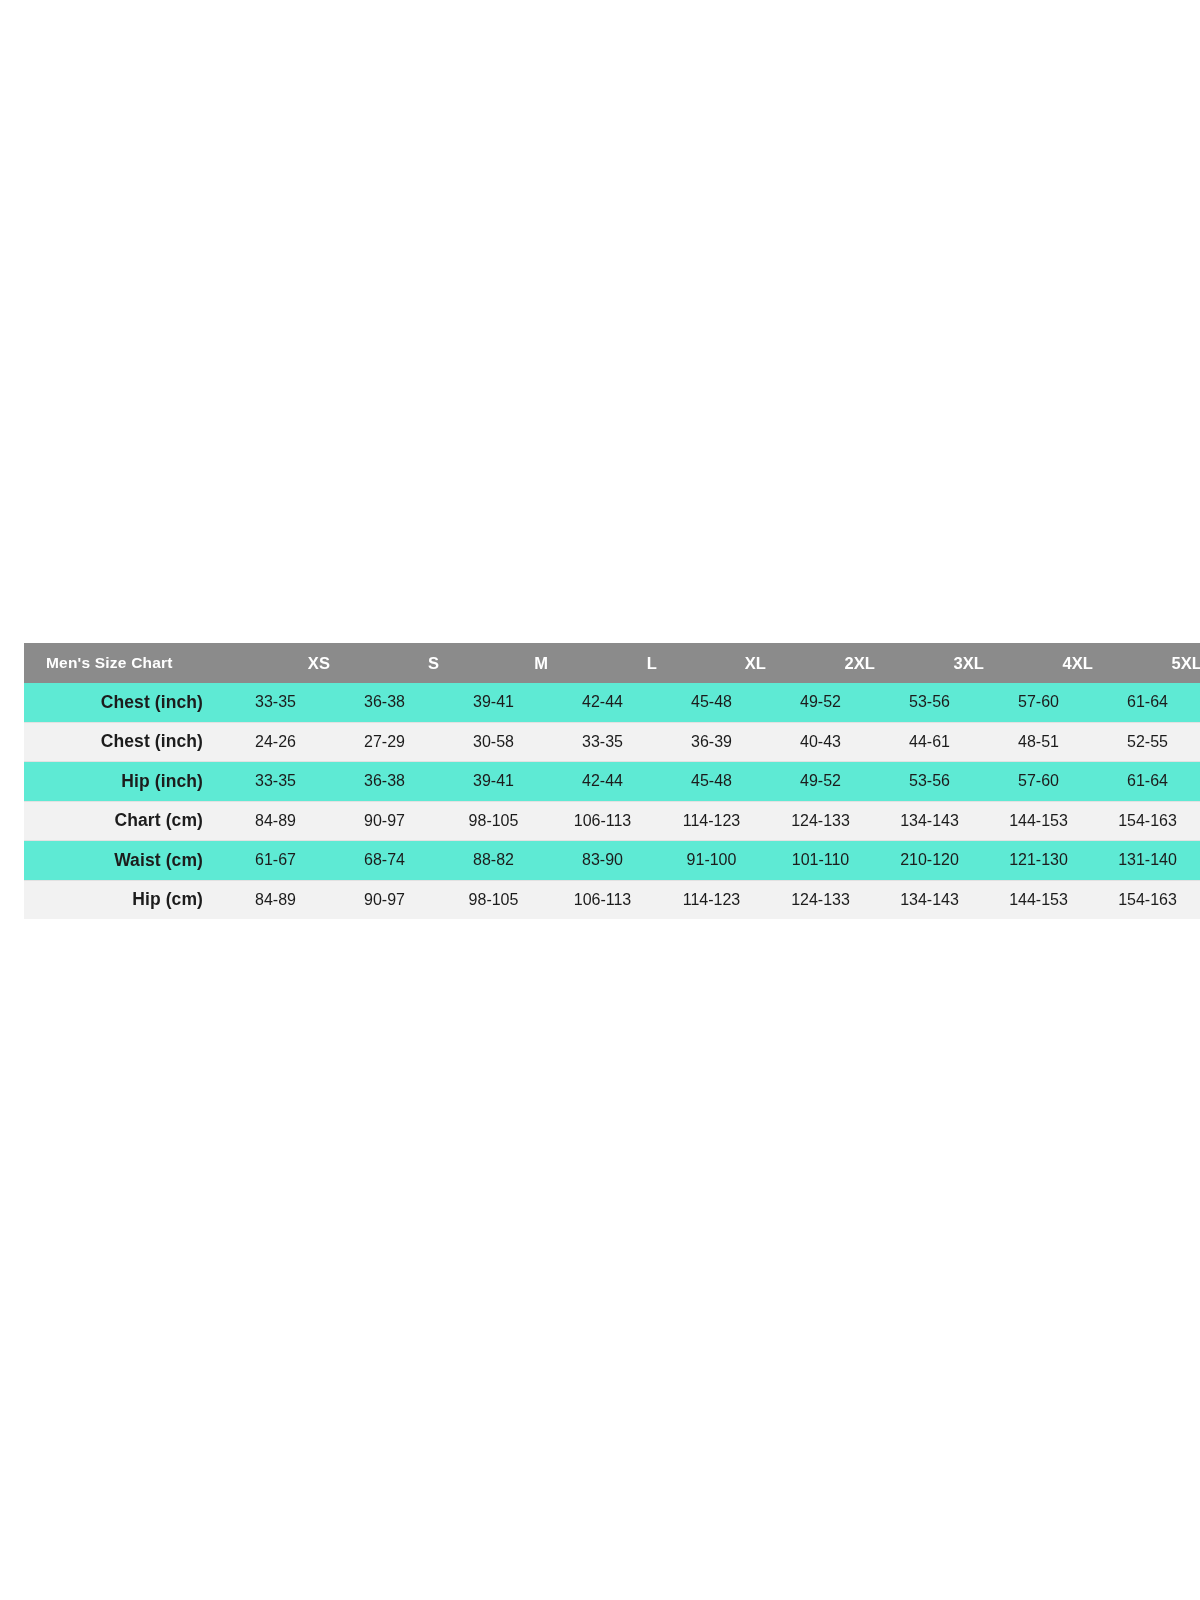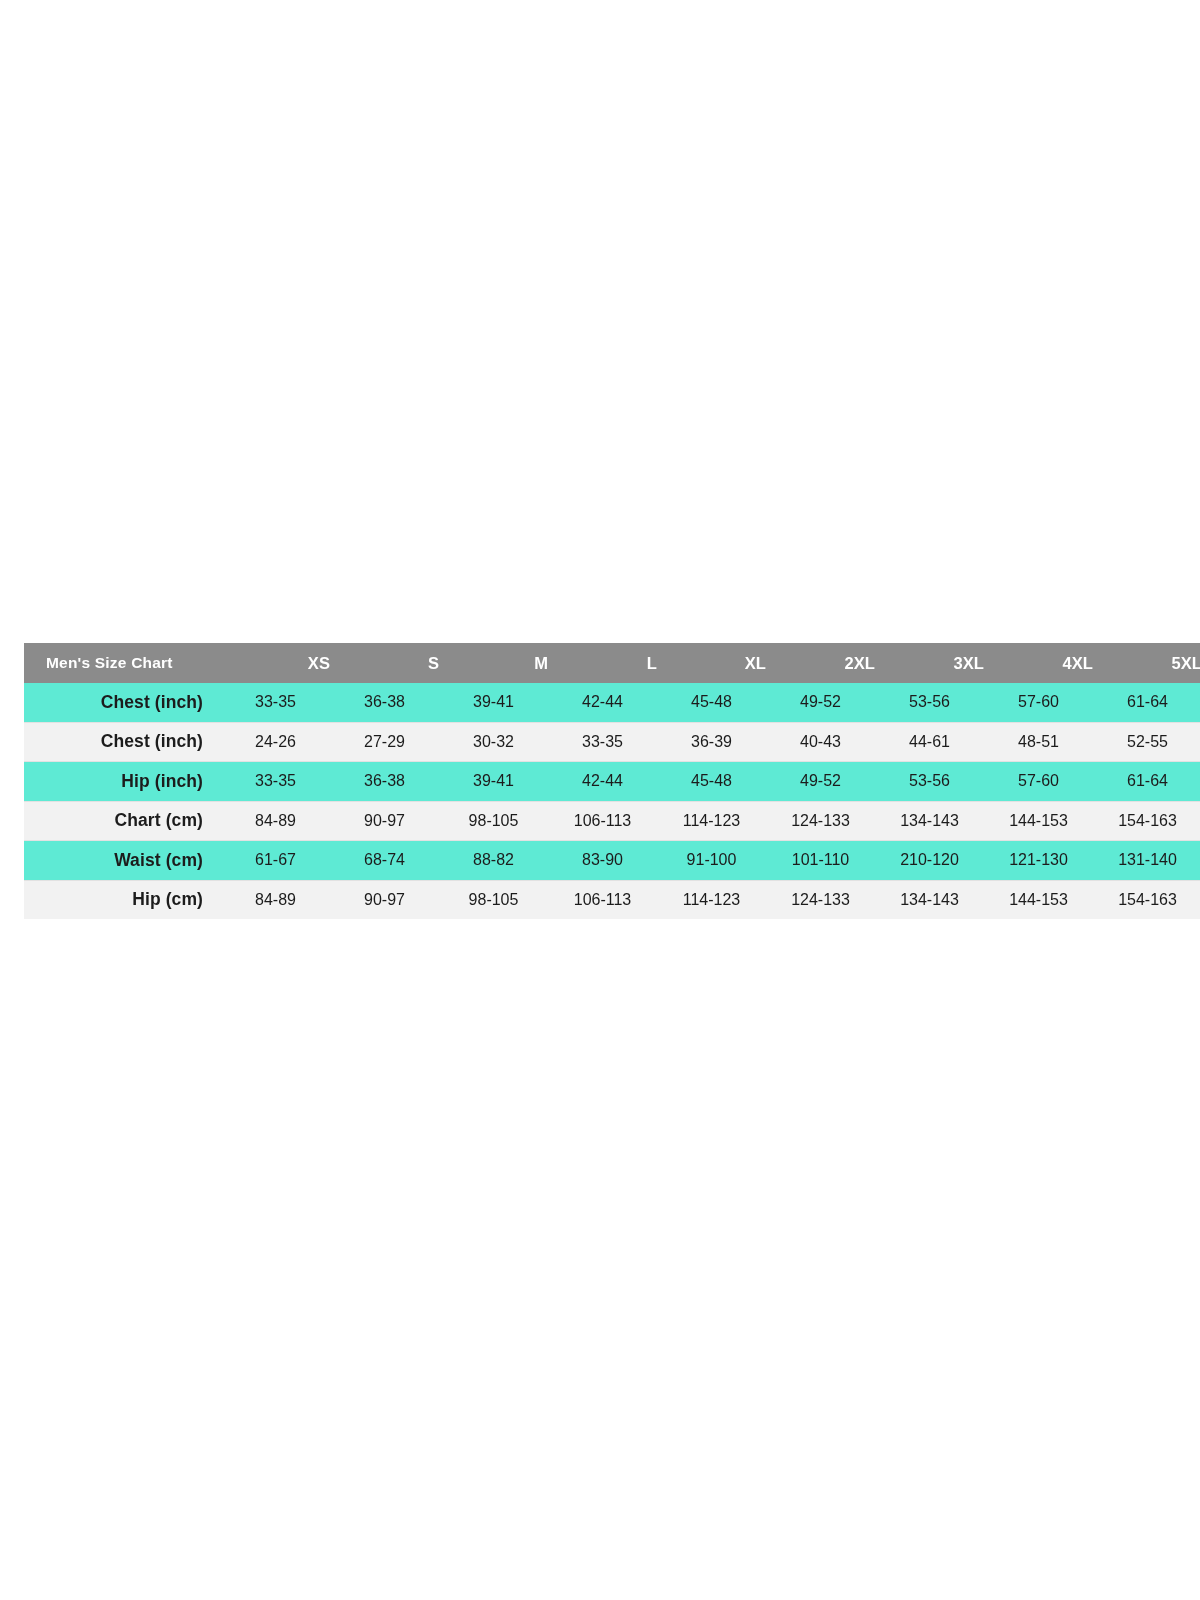--- a/index.html
+++ b/index.html
@@ -130,21 +130,21 @@
           <td>45-48</td>
           <td>49-52</td>
           <td>53-56</td>
           <td>57-60</td>
           <td>61-64</td>
         </tr>
         <tr class="alt">
           <td class="row-label">Chest (inch)</td>
           <td>24-26</td>
           <td>27-29</td>
-          <td>30-32</td>
+          <td>30-58</td>
           <td>33-35</td>
           <td>36-39</td>
           <td>40-43</td>
           <td>44-61</td>
           <td>48-51</td>
           <td>52-55</td>
         </tr>
         <tr class="plain">
           <td class="row-label">Hip (inch)</td>
           <td>33-35</td>

